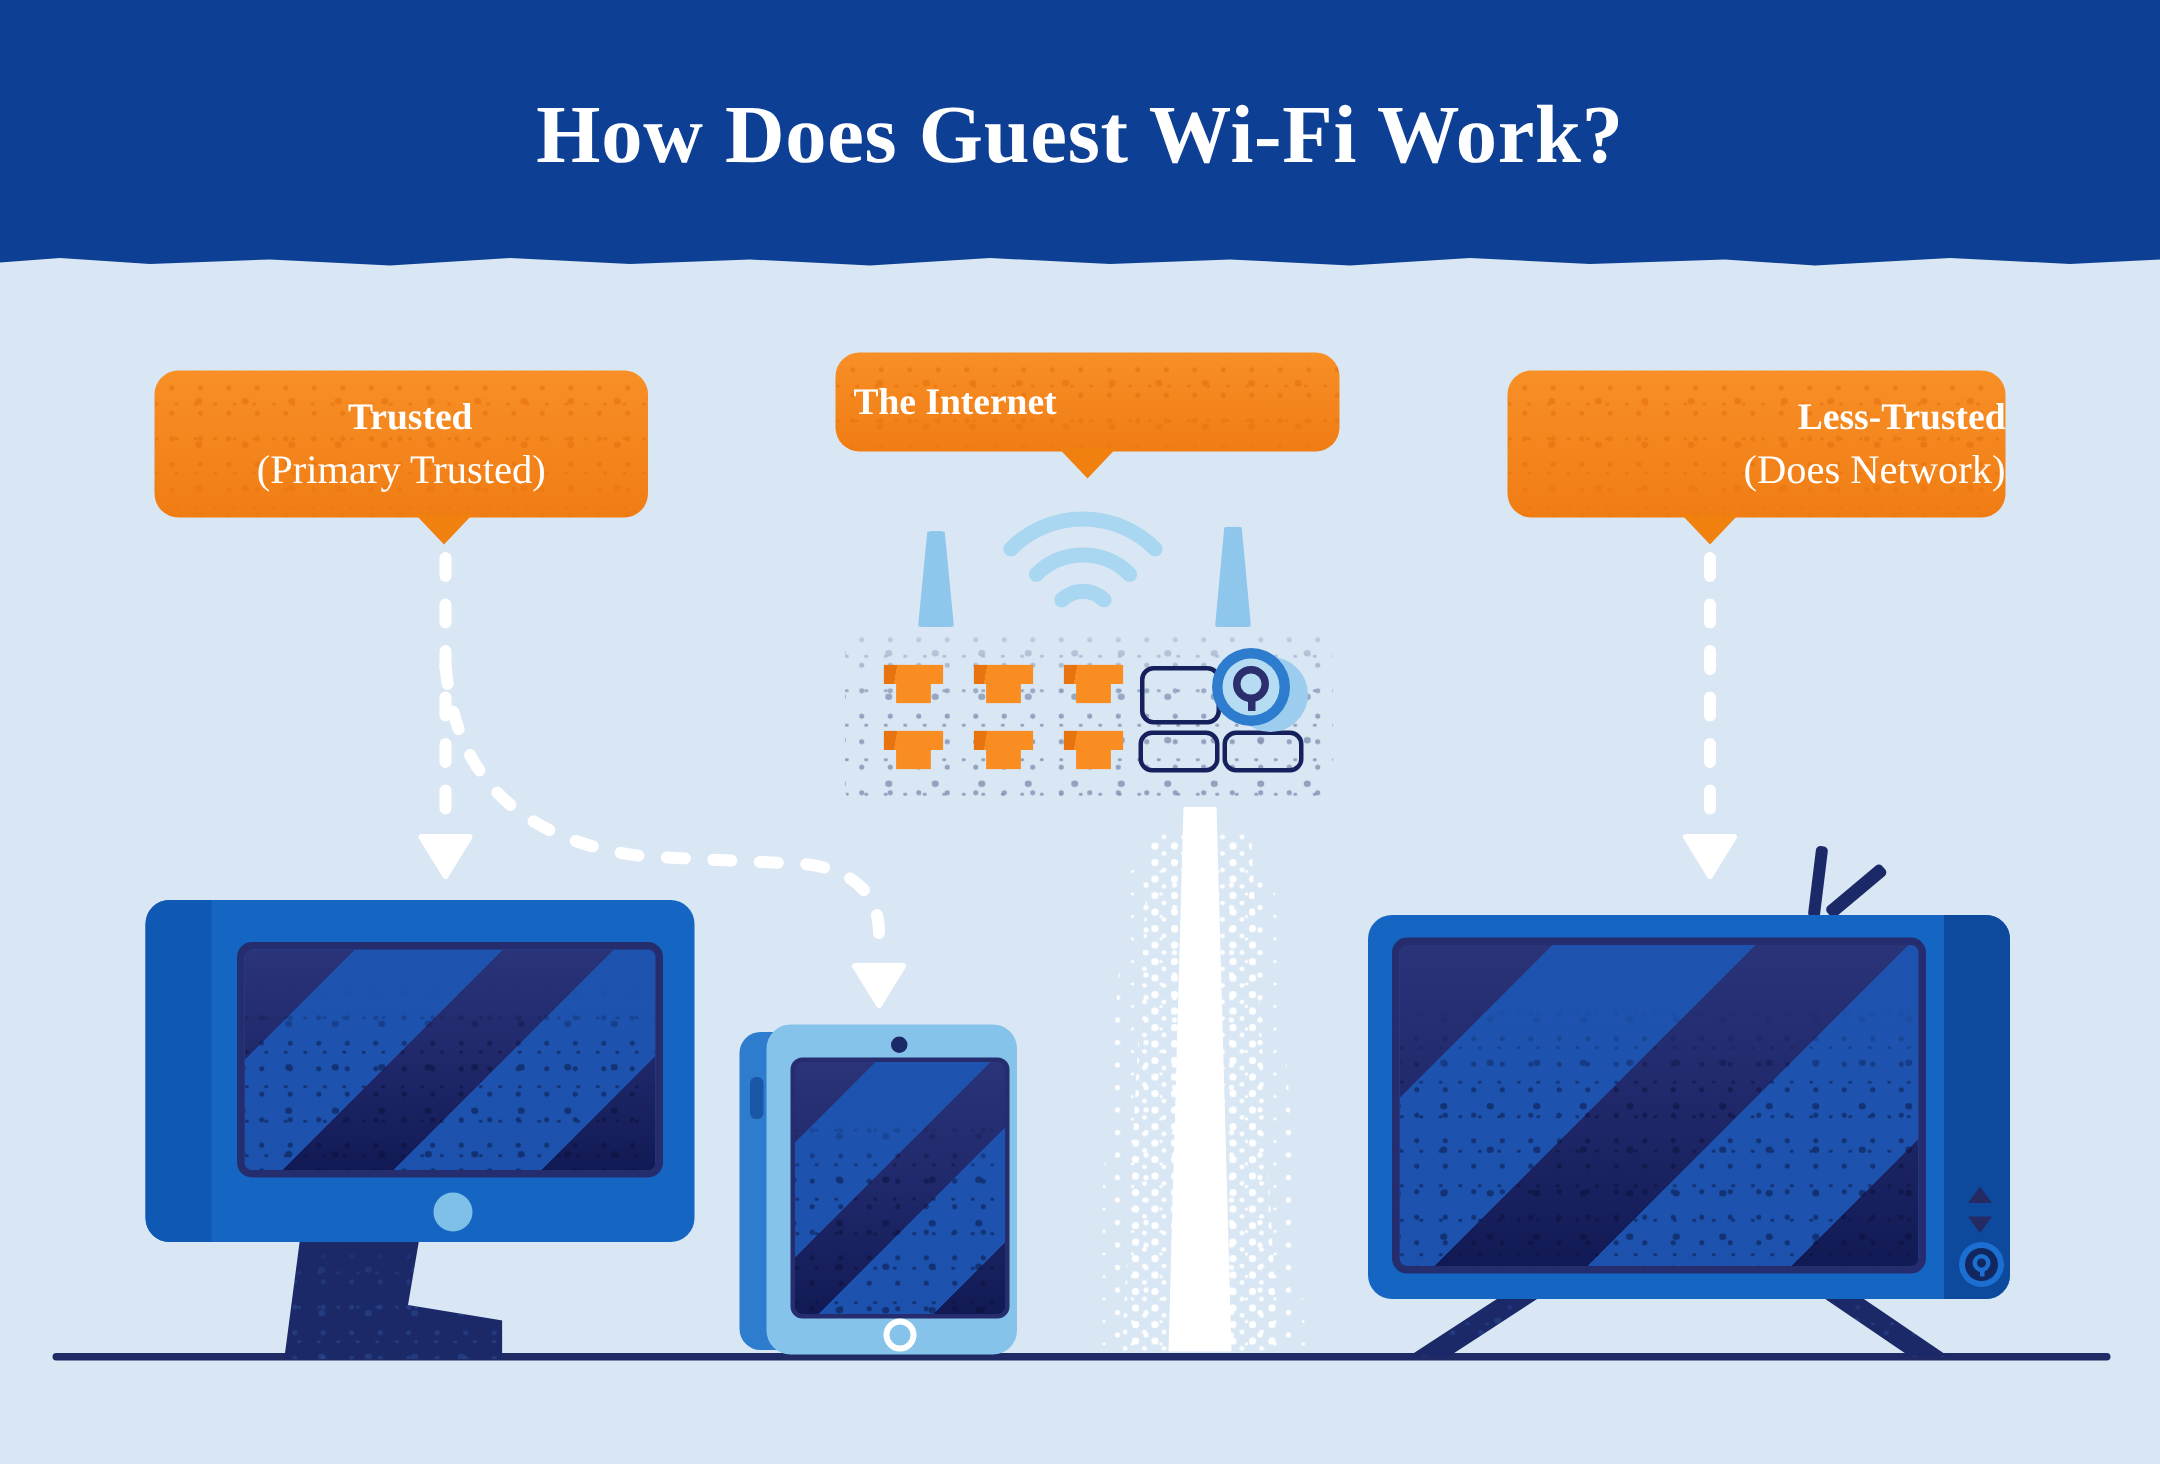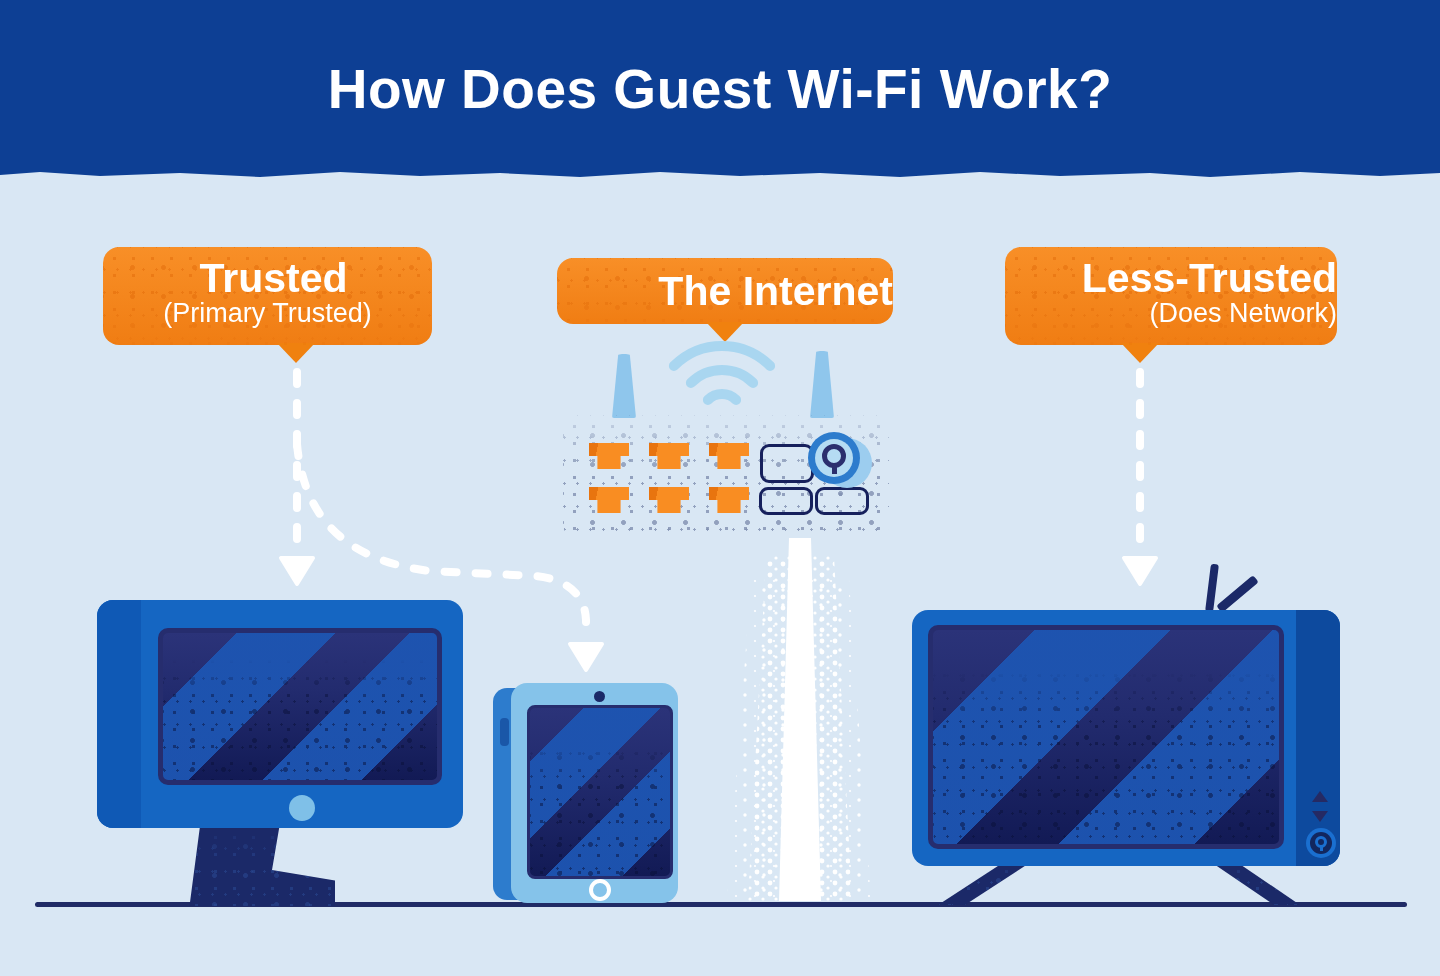--- a/index.html
+++ b/index.html
@@ -1,17 +1,17 @@
 <!DOCTYPE html>
 <html><head>
 <meta charset="utf-8">
 <style>
   html,body{margin:0;padding:0;background:#d9e7f4;}
   .canvas{position:relative;width:1440px;height:924px;background:#d9e7f4;overflow:hidden;
-          font-family:Liberation Sans, sans-serif;}
+          font-family:Liberation Serif, serif;}
 
   
   .header{position:absolute;left:0;top:0;width:1440px;height:170px;background:#0d3f94;
           display:flex;align-items:center;justify-content:center;z-index:1;}
   .title{color:#fff;font-size:55px;font-weight:bold;letter-spacing:.5px;transform:translateY(4px);}
   .tear{position:absolute;left:0;top:168px;width:1440px;height:12px;z-index:1;}
 
   
   .spk{--spk:rgba(10,25,80,.55);}
   .spk::after{content:"";position:absolute;inset:0;border-radius:inherit;pointer-events:none;
@@ -26,25 +26,25 @@
             mask-image:linear-gradient(180deg,rgba(0,0,0,.25) 0%,#000 45%,#000 100%);}
 
   
   .callout{position:absolute;background:linear-gradient(180deg,#f88f27 0%,#f07d13 100%);
            border-radius:16px;color:#fff;text-align:center;z-index:2;--spk:rgba(224,104,8,.9);}
   .callout::after{-webkit-mask-image:linear-gradient(180deg,#000 0 55%,rgba(0,0,0,.3) 100%);
                   mask-image:linear-gradient(180deg,#000 0 55%,rgba(0,0,0,.3) 100%);opacity:.5;}
   .callout .pointer{position:absolute;bottom:-18px;width:0;height:0;
         border-left:19px solid transparent;border-right:19px solid transparent;
         border-top:20px solid #f0810f;}
-  .c-title{position:relative;font-weight:bold;font-size:41px;line-height:37px;z-index:1;margin-left:12px;}
+  .c-title{position:relative;font-weight:bold;font-size:25px;line-height:37px;z-index:1;margin-left:12px;}
   .c-sub{position:relative;font-size:27px;line-height:33px;z-index:1;}
   .trusted{left:103px;top:247px;width:329px;height:98px;padding-top:0;}
   .trusted .c-title{margin-top:13px;}
-  .internet{left:557px;top:258px;width:336px;height:66px;display:flex;align-items:center;justify-content:flex-end;}
+  .internet{left:557px;top:235px;width:336px;height:66px;display:flex;align-items:center;justify-content:flex-start;}
   .lesstrusted{left:1005px;top:247px;width:332px;height:98px;text-align:right;}
   .lesstrusted .c-title{margin-top:13px;}
 
   
   .overlay{position:absolute;left:0;top:0;width:1440px;height:976px;z-index:2;pointer-events:none;}
 
   
   .ground{position:absolute;left:35px;top:902px;width:1372px;height:5px;background:#202b66;border-radius:3px;z-index:2;}
 
   

